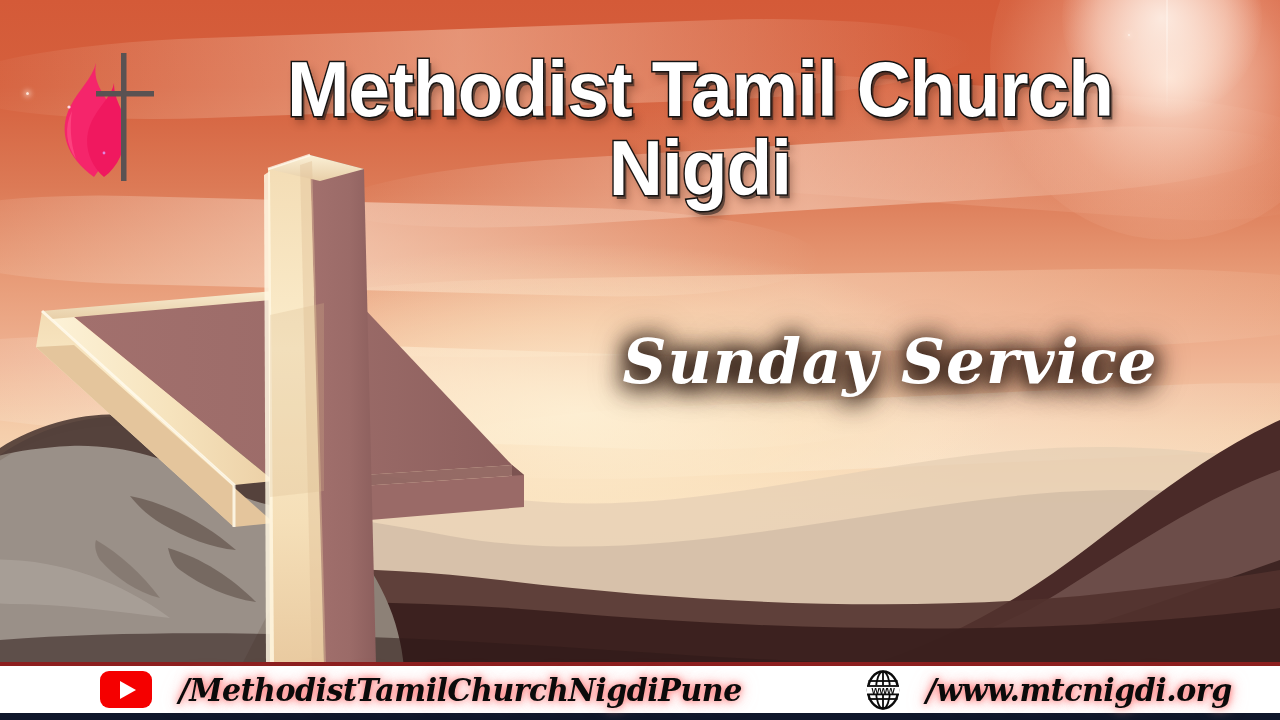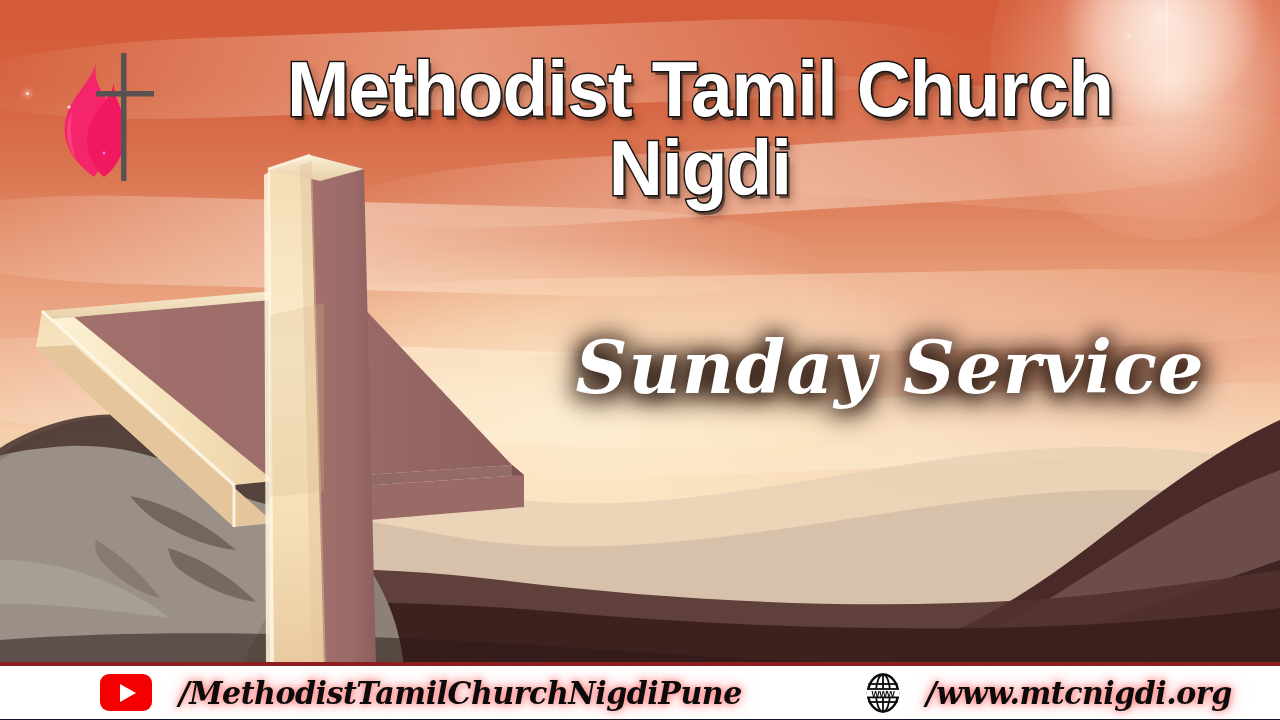--- a/index.html
+++ b/index.html
@@ -142,38 +142,38 @@
     left:560px;top:330px;
     width:660px;
     text-align:center;
   }
   .service{
     position:relative;
     display:inline-block;
     font-family:"DejaVu Serif", serif;
     font-style:italic;
     font-weight:700;
-    font-size:72px;
+    font-size:61px;
     line-height:1.05;
     color:#ffffff;
     letter-spacing:1px;
     text-shadow:
       0 0 18px rgba(44,26,18,.92),
       0 0 34px rgba(50,30,20,.75),
       2px 6px 26px rgba(40,22,14,.85),
       -2px 2px 22px rgba(40,22,14,.7);
   }
 
   
   .footer{
     position:absolute;left:0;bottom:0;
     width:1280px;height:58px;
     background:#ffffff;
     border-top:4px solid #8c1f1f;
-    border-bottom:1px solid #0f172a;
+    border-bottom:7px solid #0f172a;
     display:flex;align-items:center;
     justify-content:flex-start;
   }
   .fitem{display:flex;align-items:center;}
   .fitem.yt{margin-left:100px;}
   .fitem.web{margin-left:112px;justify-content:center;}
   .yt-icon{
     width:52px;height:37px;border-radius:9px;background:#f50000;
     display:flex;align-items:center;justify-content:center;flex:none;
   }

